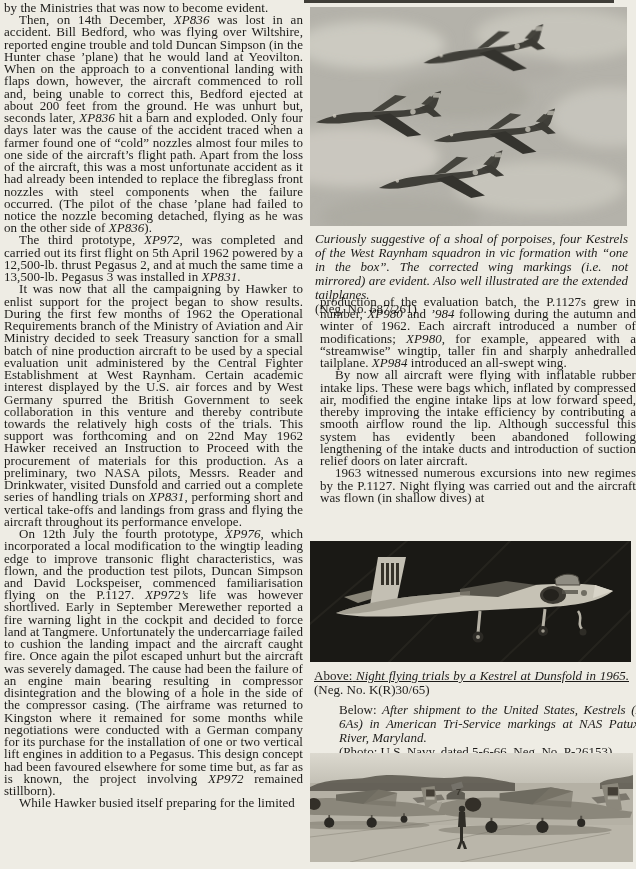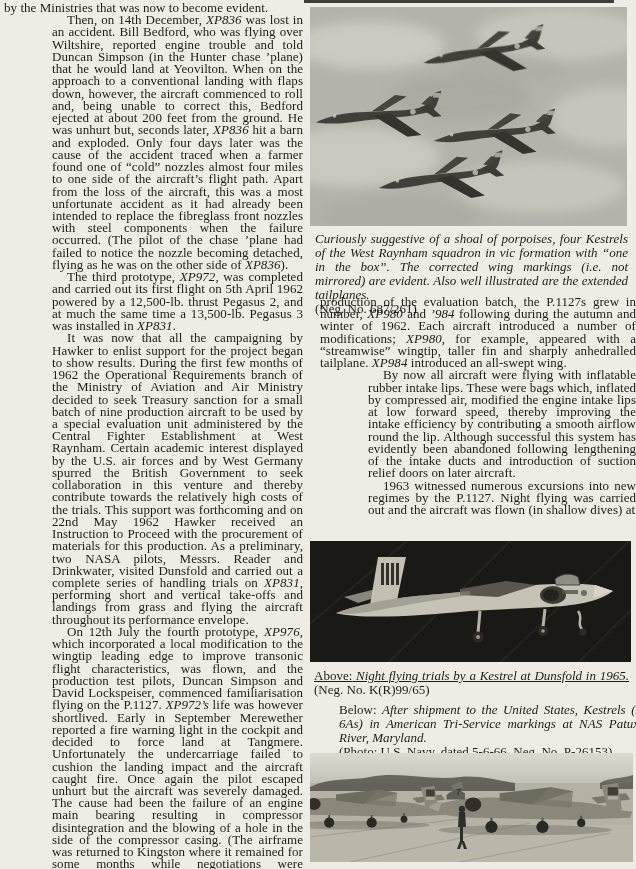--- a/index.html
+++ b/index.html
@@ -6,21 +6,21 @@
   body{
     width:636px;height:869px;position:relative;overflow:hidden;
     background:#eeece4;
     font-family:"Liberation Serif", serif;
     color:#1d1c1a;
     -webkit-font-smoothing:antialiased;
   }
   #page{position:absolute;inset:0;}
   .col{position:absolute;text-align:justify;font-size:13px;line-height:12.24px;letter-spacing:.05px;}
   .col p{margin:0;}
-  .col p.indent{text-indent:15px;margin-left:48px;}
+  .col p.indent{text-indent:15px;}
   #left-col{left:4px;top:2px;width:299px;}
   #right-col-text{left:320px;top:296px;width:316px;}
 
   .photo{position:absolute;overflow:hidden;}
   #photo1{left:310px;top:7px;width:317px;height:219px;}
   #photo2{left:310px;top:541px;width:321px;height:121px;}
   #photo3{left:310px;top:753px;width:323px;height:109px;}
   #topbar{position:absolute;left:304px;top:0;width:310px;height:3px;background:#403e38;}
 
   .caption{position:absolute;font-size:13px;line-height:14px;text-align:justify;}
@@ -130,21 +130,21 @@
       <circle cx="233" cy="90" r="5" fill="#2c2a25"></circle>
         <circle cx="233" cy="90" r="1.8" fill="#9b978b"></circle>
       <path d="M268,70 C274,78 266,82 272,88" stroke="#b5b1a5" stroke-width="2.5" fill="none"></path>
       <circle cx="273" cy="91" r="3.5" fill="#2e2c26"></circle>
       <path d="M26,72 C60,60 90,56 130,53 L160,50 L160,54 L120,60 C80,66 45,76 26,72 Z" fill="#8d897d" opacity="0.6"></path>
     </svg>
   </div>
 
   <div id="caption2" class="caption">
     <div class="cap-line"><span class="cap-label">Above:</span> <span class="cap-text">Night flying trials by a Kestrel at Dunsfold in 1965.</span></div>
-    <span class="credit">(Neg. No. K(R)99/65)</span>
+    <span class="credit">(Neg. No. K(R)30/65)</span>
   </div>
 
   <div id="caption3" class="caption">
     <span class="cap-label">Below:</span> <span class="cap-text">After shipment to the United States, Kestrels (XV-6As) in American Tri-Service markings at NAS Patuxent River, Maryland.</span>
     <span class="credit">(Photo: U.S. Navy, dated 5-6-66, Neg. No. P-26153)</span>
   </div>
 
   <div id="photo3" class="photo">
     <svg width="323" height="109" viewBox="0 0 323 109">
       <defs>

